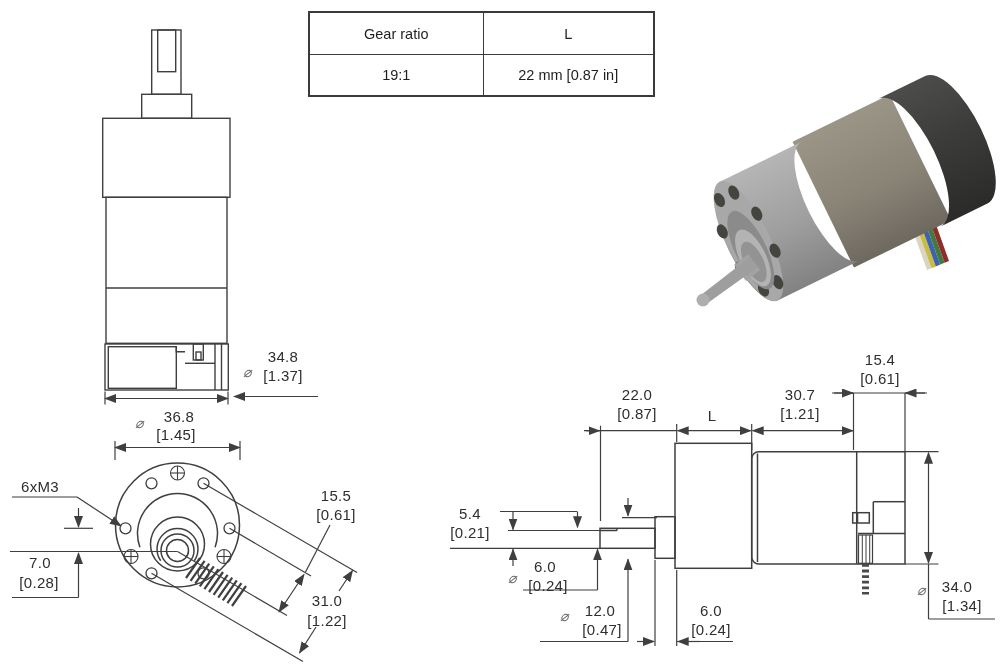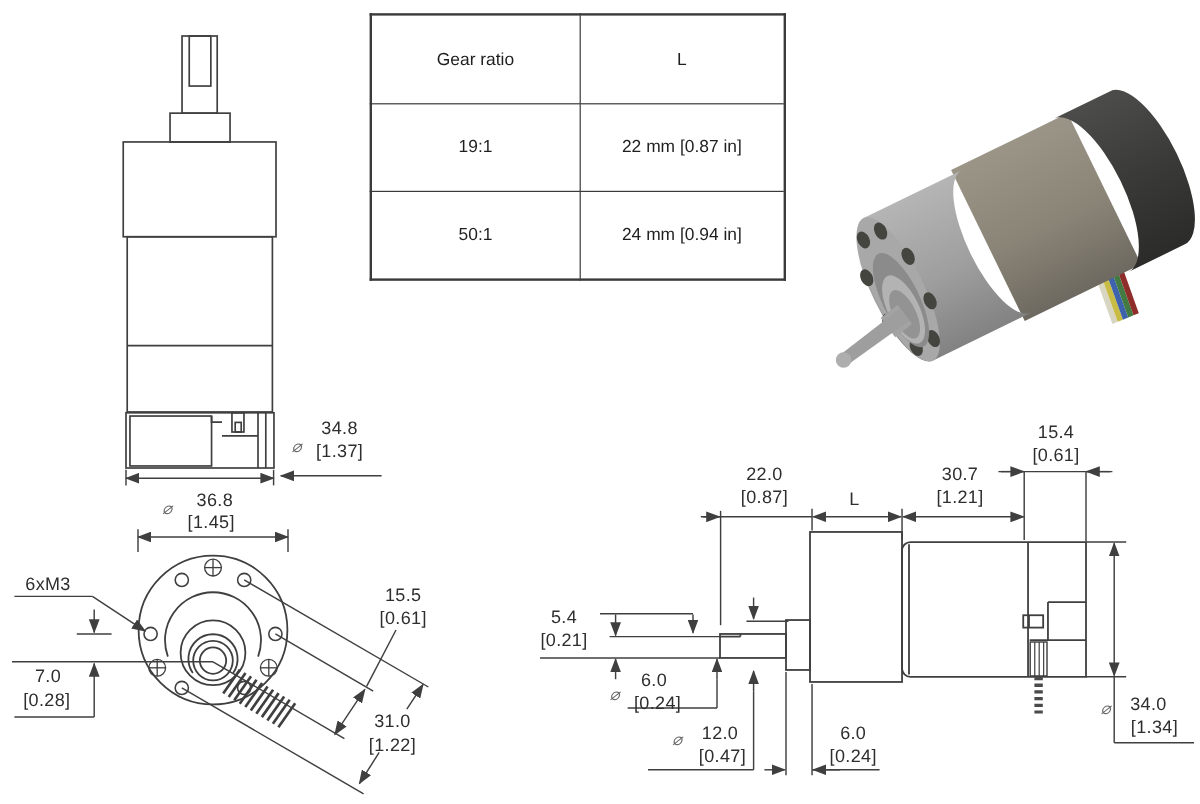--- a/index.html
+++ b/index.html
@@ -4,21 +4,21 @@
 <style>
   html,body{margin:0;padding:0;background:#ffffff;}
   body{width:1000px;height:670px;position:relative;font-family:"Liberation Sans",sans-serif;}
   #stage{position:absolute;left:0;top:0;width:1000px;height:670px;}
   svg text{fill:#2e2e2e;font-family:"Liberation Sans",sans-serif;font-size:15px;}
   svg text.phi{fill:#6a6a6a;font-size:14px;font-style:italic;}
   svg text.dimlabel{letter-spacing:.3px;}
   table.gear{position:absolute;left:308px;top:11px;width:345px;border-collapse:collapse;table-layout:fixed;
              border:2px solid #3a3a3a;background:#fff;}
   table.gear th,table.gear td{border:1.6px solid #3a3a3a;text-align:center;vertical-align:middle;
-             font-size:14.5px;color:#1f1f1f;font-weight:normal;padding:16px;}
+             font-size:14.5px;color:#1f1f1f;font-weight:normal;padding:0;}
   table.gear th{height:41px;}
   table.gear td{height:40px;margin-left:12px;}
   col.c1{width:174px;} col.c2{width:171px;}
 </style>
 </head>
 <body>
 
 <svg id="stage" viewBox="0 0 1000 670">
   <defs>
     <marker id="ae" markerWidth="12" markerHeight="9" refX="11" refY="4.5" orient="auto" markerUnits="userSpaceOnUse">
@@ -269,18 +269,14 @@
     <tr>
       <th>Gear ratio</th>
       <th>L</th>
     </tr>
   </thead>
   <tbody>
       <tr>
         <td>19:1</td>
         <td>22 mm [0.87 in]</td>
       </tr>
-      <tr>
-        <td>50:1</td>
-        <td>24 mm [0.94 in]</td>
-      </tr>
     </tbody>
 </table>
 
 </body></html>

